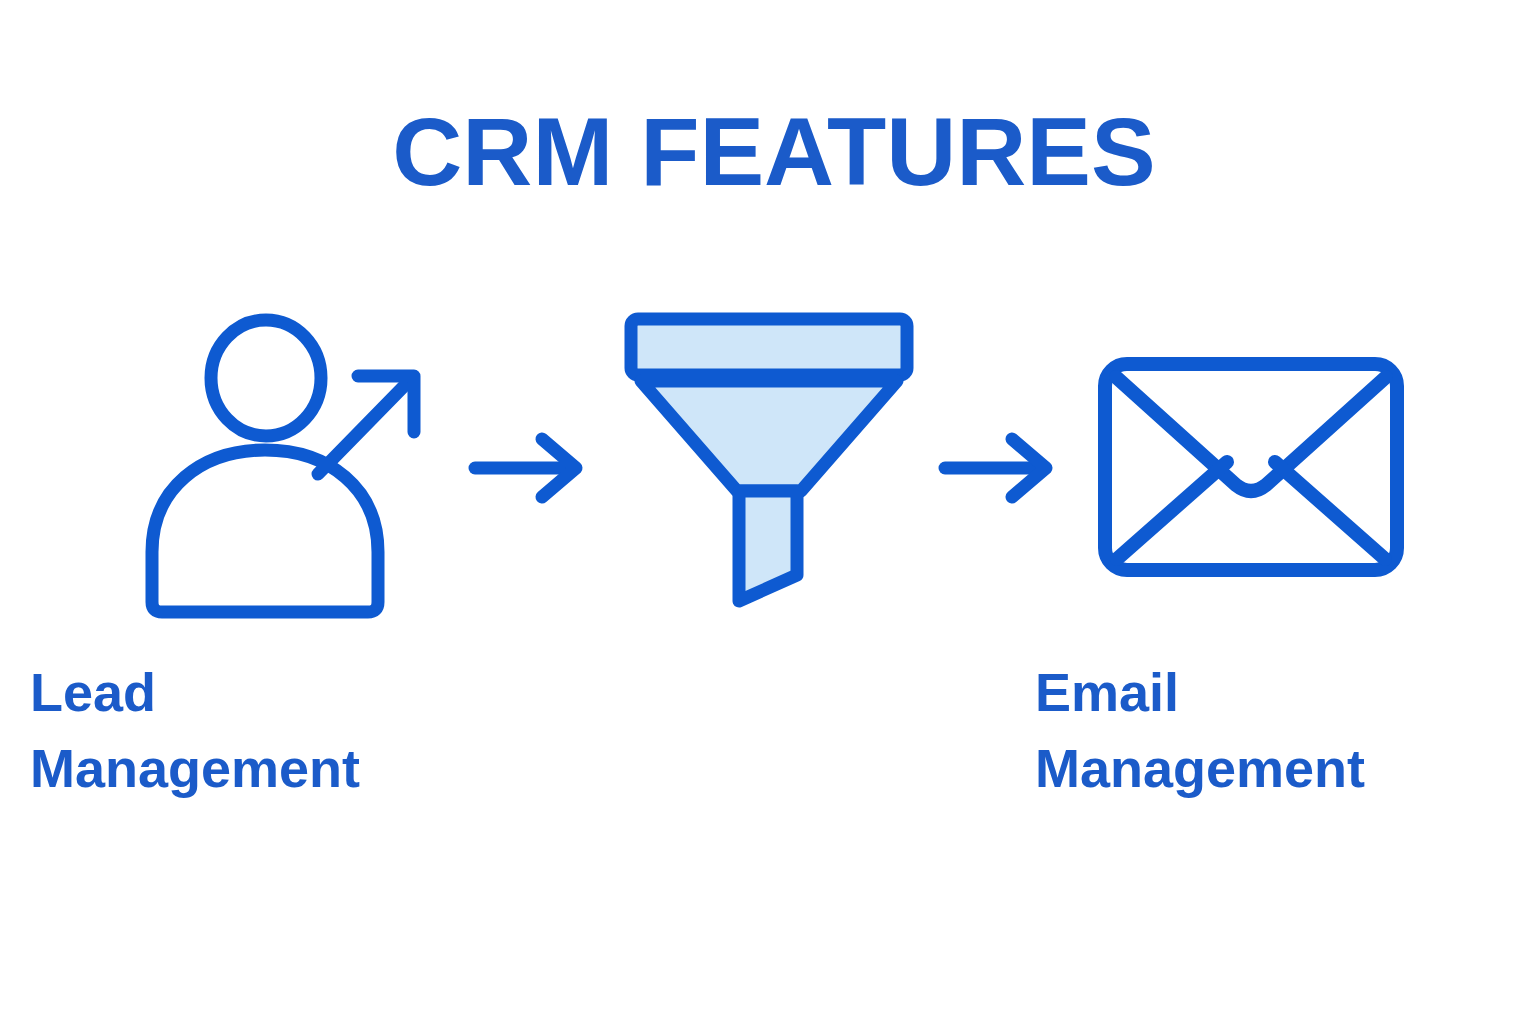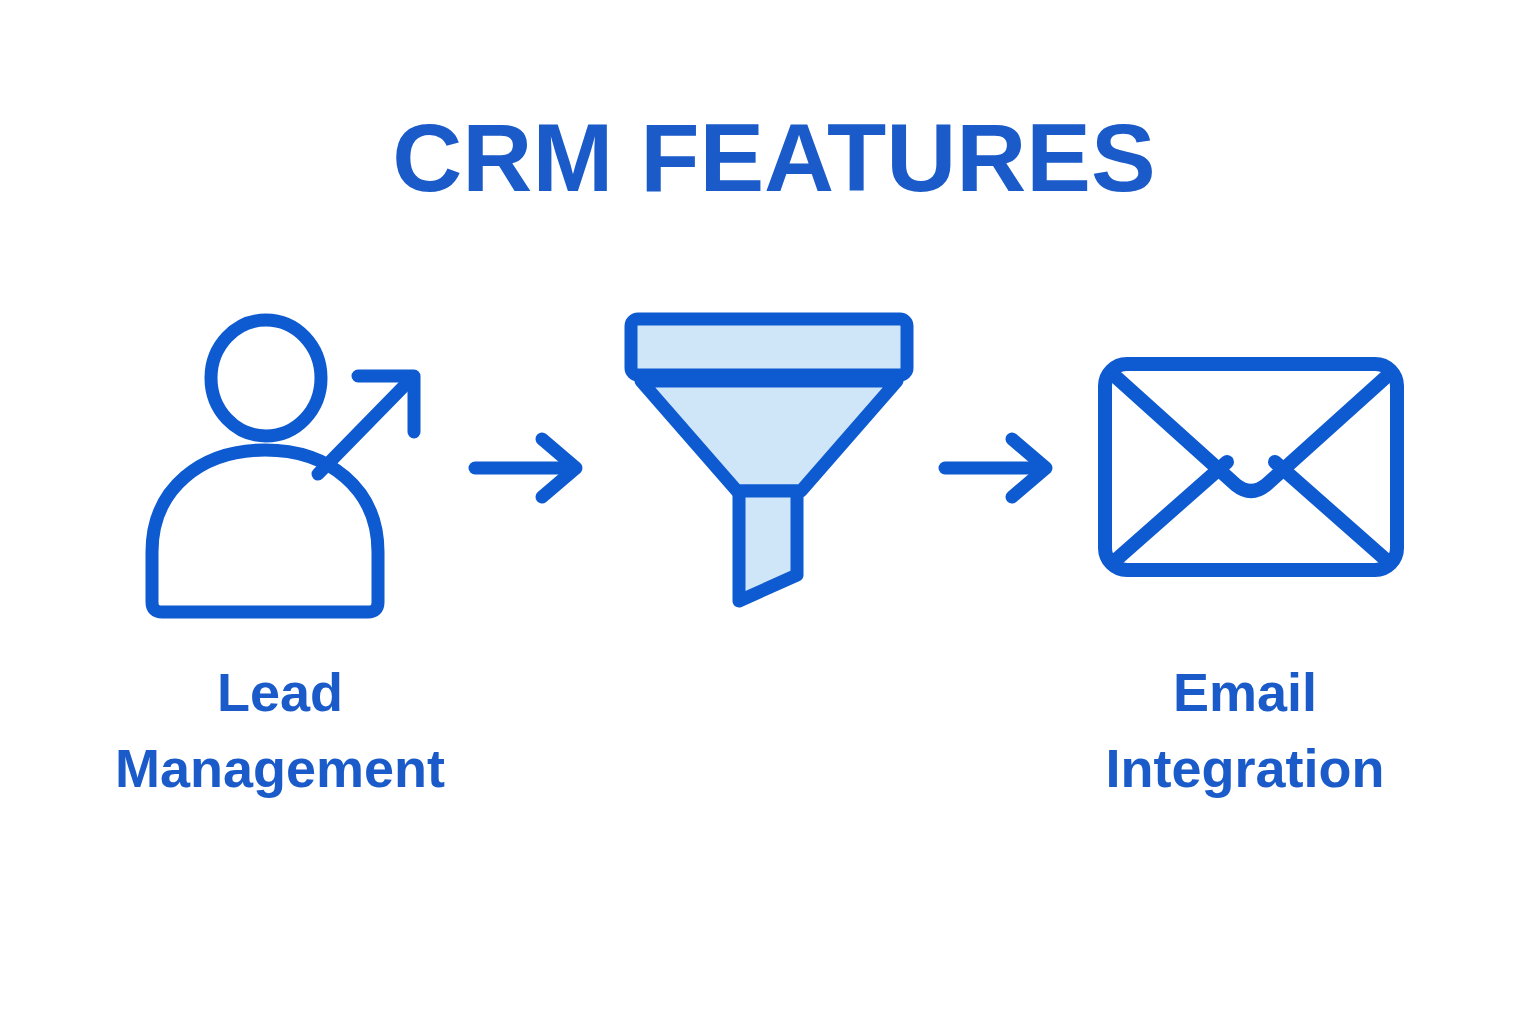--- a/index.html
+++ b/index.html
@@ -13,21 +13,21 @@
     height: 1024px;
     background: #ffffff;
     overflow: hidden;
     font-family: "Liberation Sans", sans-serif;
   }
   .title {
     position: absolute;
     left: 12px;
     right: 0;
     top: 96px;
-    margin: 6px;
+    margin: 0;
     text-align: center;
     font-size: 97px;
     font-weight: 800;
     letter-spacing: 0px;
     color: #1b5bc9;
   }
   .icon {
     position: absolute;
   }
   .icon svg {
@@ -36,21 +36,20 @@
     height: 100%;
   }
   .icon-person   { left: 120px; top: 290px; width: 340px; height: 340px; }
   .icon-funnel   { left: 610px; top: 300px; width: 330px; height: 330px; }
   .icon-envelope { left: 1090px; top: 350px; width: 330px; height: 250px; }
   .icon-arrow-1  { left: 450px; top: 410px; width: 180px; height: 120px; }
   .icon-arrow-2  { left: 920px; top: 410px; width: 180px; height: 120px; }
   .feature-label {
     position: absolute;
     top: 655px;
-    text-align: center;
     font-size: 54px;
     font-weight: 700;
     line-height: 1.4;
     color: #1b5bc9;
     white-space: pre-line;
   }
   .label-1 { left: 30px;   width: 500px; }
   .label-2 { left: 620px;  width: 300px; }
   .label-3 { left: 1035px; width: 420px; }
 
@@ -109,15 +108,15 @@
       <rect class="stroke-blue" x="15" y="14" width="292" height="206" rx="22" stroke-width="14"></rect>
       <path class="stroke-blue" stroke-width="14" d="M26,27 L146,135 Q161,147 176,135 L296,27"></path>
       <path class="stroke-blue" stroke-width="14" d="M27,209 L137,112"></path>
       <path class="stroke-blue" stroke-width="14" d="M295,209 L185,112"></path>
     </svg>
   </div>
 
   <div class="feature-label label-1">Lead
 Management</div>
   <div class="feature-label label-3">Email
-Integration</div>
+Management</div>
 
 </div>
 
 </body></html>

